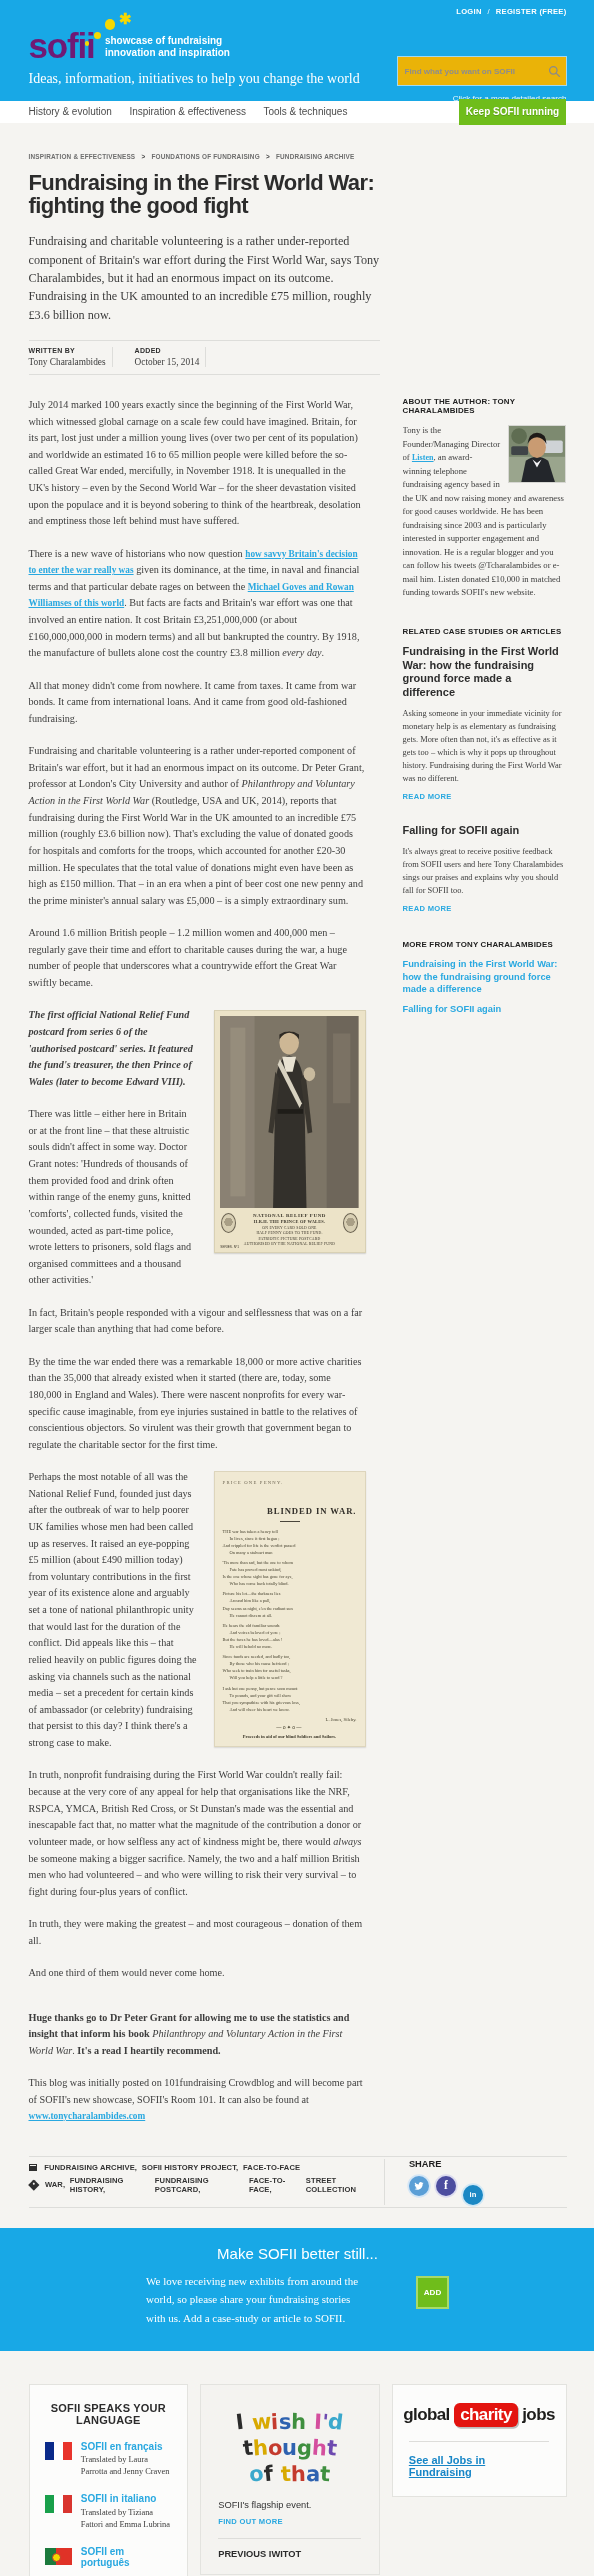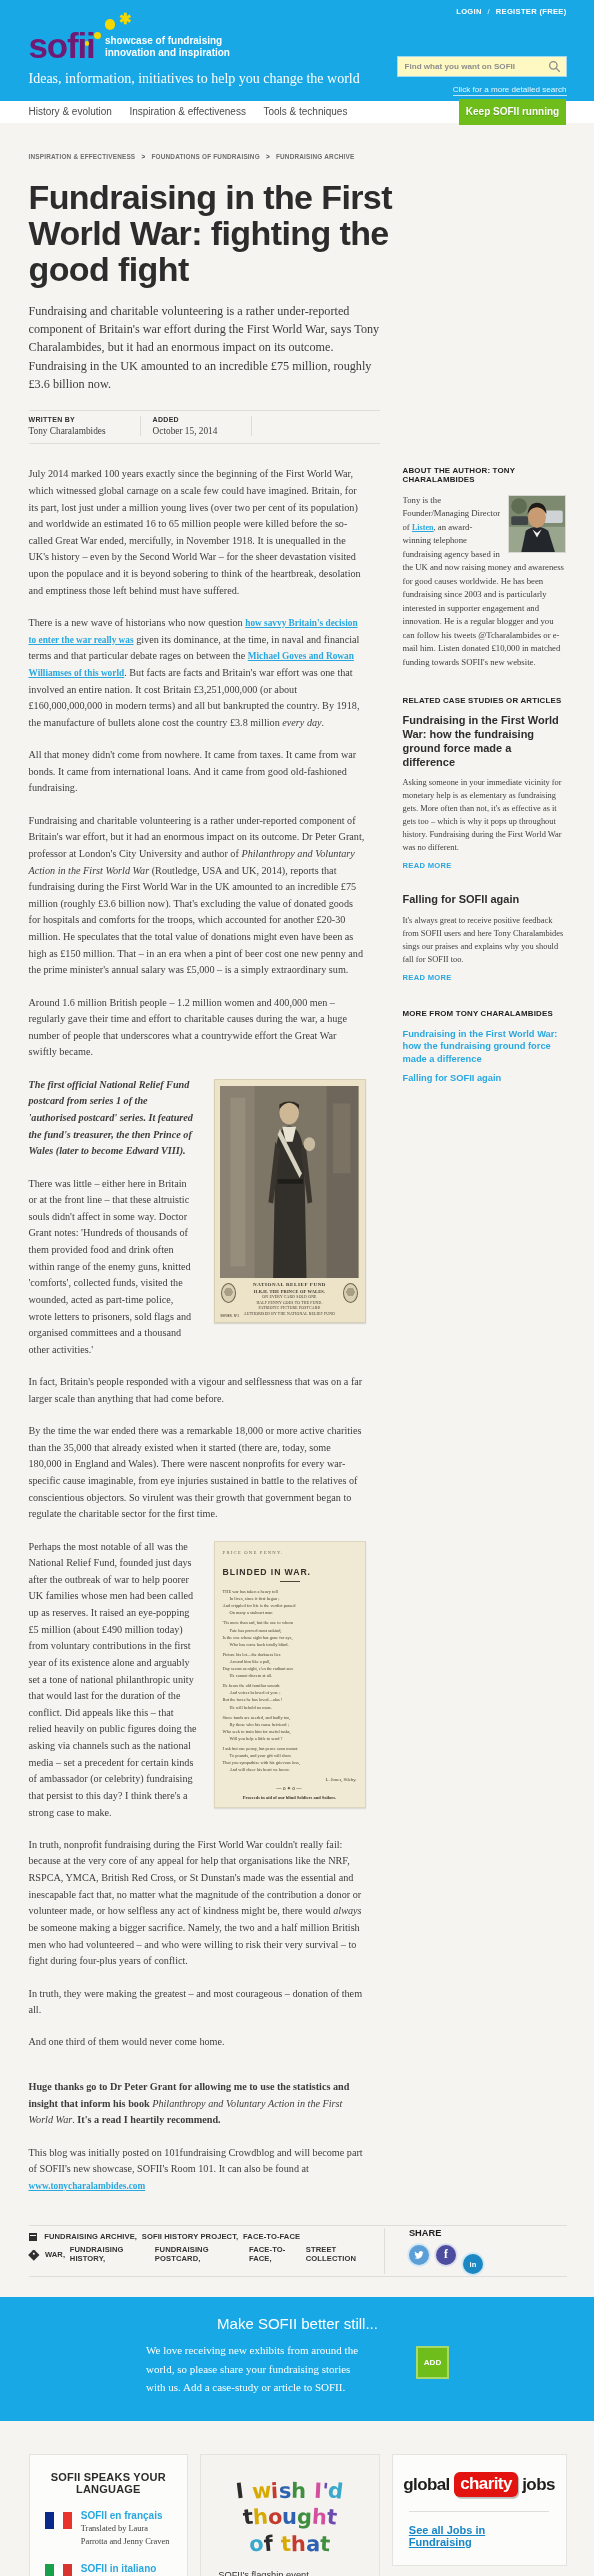--- a/index.html
+++ b/index.html
@@ -17,42 +17,42 @@
   .logo { position:relative; display:flex; align-items:flex-end; }
   .logo-word { font-size:35px; font-weight:bold; letter-spacing:-1.2px; line-height:.8; color:#701a75; }
   .logo-dots { position:absolute; left:56px; top:-20px; width:47px; height:35px; }
   .dot { position:absolute; background:#f5d800; border-radius:50%; }
   .dot1 { width:4.7px; height:4.7px; left:0; bottom:1.2px; }
   .dot2 { width:7.6px; height:7.6px; left:9.3px; bottom:8.1px; }
   .dot3 { width:10.5px; height:10.5px; left:20px; bottom:17.5px; }
   .logo-star { position:absolute; right:0; top:-2.3px; color:#f5d800; font-size:15px; font-weight:bold; }
   .logo-sub { margin-left:10.5px; font-size:10px; font-weight:bold; line-height:1.15; padding-bottom:2.3px; }
   .search-wrap { position:absolute; right:28.5px; top:56px; width:170px; }
-  .search-box { background:#fef9c3; border:1.7px solid #9fd9f4; display:flex; align-items:center; height:21px; }
+  .search-box { background:#eab308; border:1.7px solid #9fd9f4; display:flex; align-items:center; height:30px; }
   .search-box input { flex:1; border:0; outline:none; font-family:"Liberation Sans",sans-serif; font-size:8.1px; font-weight:bold; color:#555; padding:0 4.7px 0 7px; background:transparent; }
   .search-box input::placeholder { color:#8d8d8d; }
   .search-icon { width:12.8px; height:12.8px; margin-right:4.7px; flex:0 0 auto; }
   .detailed-search { display:block; text-align:right; margin-top:8.1px; font-size:8.1px; color:#eaf7fd; border-bottom:0.6px solid #bfe7f8; padding-bottom:1.2px; float:right; }
   .tagline-row { margin-top:10.5px; }
   .tagline { font-family:"Liberation Serif",serif; font-size:14px; color:#fff; }
 
   
   .nav { background:#fff; height:22px; padding:0 28.5px; display:flex; align-items:center; position:relative; }
   .nav a { font-size:10px; color:#4c4c4c; margin-right:17.5px; }
   .donate-btn { position:absolute; right:29px; top:-1.7px; width:107px; height:25.6px; background:#6fbd1b; color:#fff; font-size:10px; font-weight:bold; border:0; cursor:pointer; text-shadow:0 0.6px 0.6px rgba(0,0,0,.18); }
 
   
   .main { padding:0 28.5px; }
   .breadcrumb { margin-top:30px; font-size:6.4px; font-weight:bold; letter-spacing:0.2px; color:#6d6d6d; }
   .breadcrumb a { color:#6d6d6d; }
   .crumb-sep { margin:0 4.1px; color:#444; }
-  h1.title { margin-top:19px; width:384px; font-size:34px; line-height:1.06; letter-spacing:-0.6px; color:#2c2c2c; }
+  h1.title { margin-top:11px; width:384px; font-size:22px; line-height:1.06; letter-spacing:-0.6px; color:#2c2c2c; }
   .intro { margin-top:15px; width:351px; font-family:"Liberation Serif",serif; font-size:12.2px; line-height:1.5; color:#3c3c3c; }
   .byline { width:351px; margin-top:16.3px; border-top:0.6px solid #ddddda; border-bottom:0.6px solid #ddddda; display:flex; padding:5.8px 0 7px; }
-  .byline-block { padding-right:34px; margin-right:12px; border-right:0.6px solid #ddddda; }
+  .byline-block { padding-right:6px; margin-right:22px; border-right:0.6px solid #ddddda; }
   .byline-label { font-size:7px; font-weight:bold; letter-spacing:0.3px; color:#2e2e2e; }
   .byline-value { margin-top:2.9px; font-family:"Liberation Serif",serif; font-size:9.3px; color:#3d3d3d; }
 
   .content-row { display:flex; margin-top:22px; }
   .article { width:337px; }
   .sidebar { width:163px; margin-left:37px; }
 
   .article p { font-family:"Liberation Serif",serif; font-size:10.2px; line-height:1.63; color:#3d3d3d; margin-bottom:15.7px; }
   .article p em { font-style:italic; }
   .inline-link { color:#29a8e0 !important; font-family:Liberation Serif, serif; font-weight:bold; font-size:9.3px; text-decoration:underline; }
@@ -68,21 +68,21 @@
   .pc-lines { text-align:center; font-family:"Liberation Serif",serif; font-size:3.8px; line-height:1.45; color:#3a352a; letter-spacing:0.2px; }
   .pc-lines div:first-child { font-size:5px; font-weight:bold; letter-spacing:0.6px; }
   .pc-lines div:nth-child(2) { font-size:4.4px; font-weight:bold; }
   .pc-series { position:absolute; left:0; bottom:0; font-size:3.2px; color:#3a352a; }
   .pc-oval { position:absolute; width:15px; height:20px; border:0.6px solid #6b6352; border-radius:50%; top:4.7px; background:radial-gradient(circle at 50% 45%, #a99f86 0 35%, #d9d0b4 36%); }
   .pc-oval.left { left:1.2px; } .pc-oval.right { right:1.2px; }
   .pc-text-inner { margin:0 17.5px; }
 
   .poemcard { width:152px; background:#f0e9d3; border:0.6px solid #ddd5bc; padding:8.1px 8.1px 7px; box-shadow:0 0.6px 1.2px rgba(0,0,0,.12); }
   .poem-price { font-family:"Liberation Serif",serif; font-size:4.7px; letter-spacing:1.2px; color:#6d6552; }
-  .poem-title { text-align:left; font-family:Liberation Sans, sans-serif; font-weight:bold; font-size:8.7px; letter-spacing:0.9px; color:#33302a; margin-top:12px; }
+  .poem-title { text-align:right; font-family:Liberation Serif, serif; font-weight:bold; font-size:8.7px; letter-spacing:0.9px; color:#33302a; margin-top:21px; }
   .poem-rule { width:20px; height:1.2px; background:#4a463c; margin:4.1px auto 5.8px; }
   .poem-lines { font-family:"Liberation Serif",serif; font-size:4.4px; line-height:1.62; color:#45412f; }
   .poem-lines div:nth-child(even) { padding-left:7px; }
   .poem-lines div:nth-child(4n+1) { margin-top:2.9px; }
   .poem-author { text-align:right; font-family:"Liberation Serif",serif; font-size:4.7px; color:#45412f; margin-top:3.5px; }
   .poem-orn { text-align:center; color:#45412f; font-size:5.2px; margin-top:2.9px; letter-spacing:1.2px; }
   .poem-footer { text-align:center; font-family:"Liberation Serif",serif; font-weight:bold; font-size:4.5px; color:#3b3729; margin-top:4.1px; }
 
   
   .sb-heading { font-size:7.9px; font-weight:bold; letter-spacing:0.2px; color:#222; margin-bottom:9.3px; }
@@ -265,21 +265,21 @@
                 <div>H.R.H. THE PRINCE OF WALES.</div>
                 <div>ON EVERY CARD SOLD ONE</div>
                 <div>HALF PENNY GOES TO THE FUND.</div>
                 <div>PATRIOTIC PICTURE POSTCARD</div>
                 <div>AUTHORISED BY THE NATIONAL RELIEF FUND</div>
               </div>
             <div class="pc-series">SERIES. Nº1</div>
           </div>
         </div>
 
-        <p class="caption">The first official National Relief Fund postcard from series 1 of the 'authorised postcard' series. It featured the fund's treasurer, the then Prince of Wales (later to become Edward VIII).</p>
+        <p class="caption">The first official National Relief Fund postcard from series 6 of the 'authorised postcard' series. It featured the fund's treasurer, the then Prince of Wales (later to become Edward VIII).</p>
         <p>There was little – either here in Britain or at the front line – that these altruistic souls didn't affect in some way. Doctor Grant notes: 'Hundreds of thousands of them provided food and drink often within range of the enemy guns, knitted 'comforts', collected funds, visited the wounded, acted as part-time police, wrote letters to prisoners, sold flags and organised committees and a thousand other activities.'</p>
         <p>In fact, Britain's people responded with a vigour and selflessness that was on a far larger scale than anything that had come before.</p>
         <p class="clear">By the time the war ended there was a remarkable 18,000 or more active charities than the 35,000 that already existed when it started (there are, today, some 180,000 in England and Wales). There were nascent nonprofits for every war-specific cause imaginable, from eye injuries sustained in battle to the relatives of conscientious objectors. So virulent was their growth that government began to regulate the charitable sector for the first time.</p>
 
         <div class="float-card poemcard">
           <div class="poem-price">PRICE ONE PENNY.</div>
           <div class="poem-title">BLINDED IN WAR.</div>
           <div class="poem-rule"></div>
           <div class="poem-lines">
               <div>THE war has taken a heavy toll</div>

